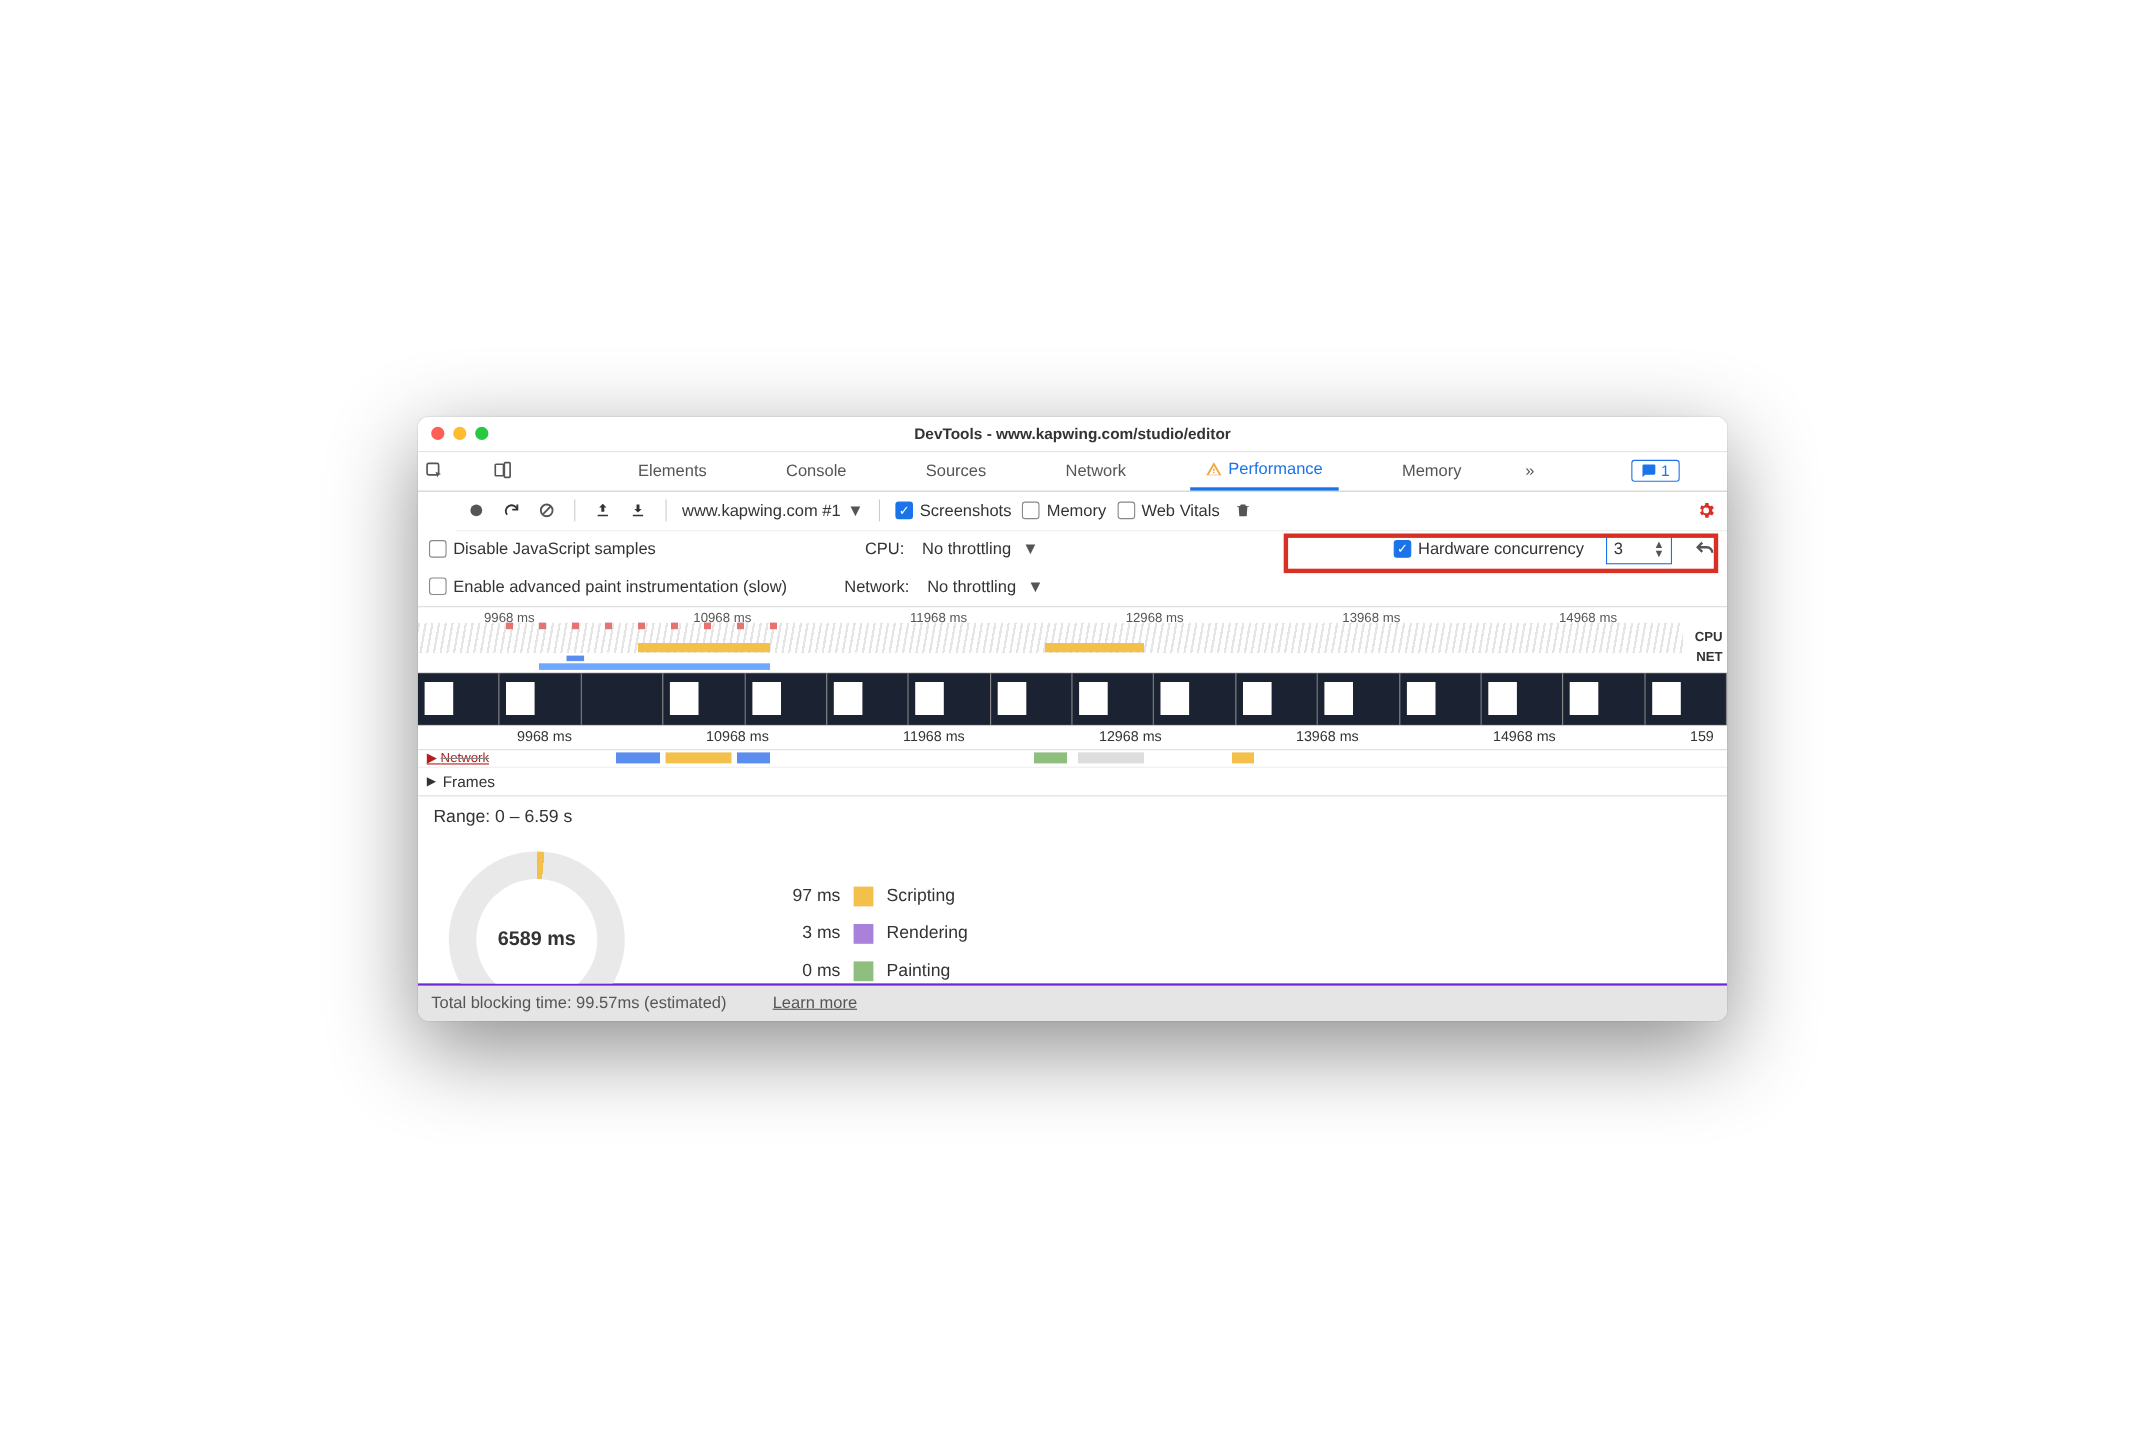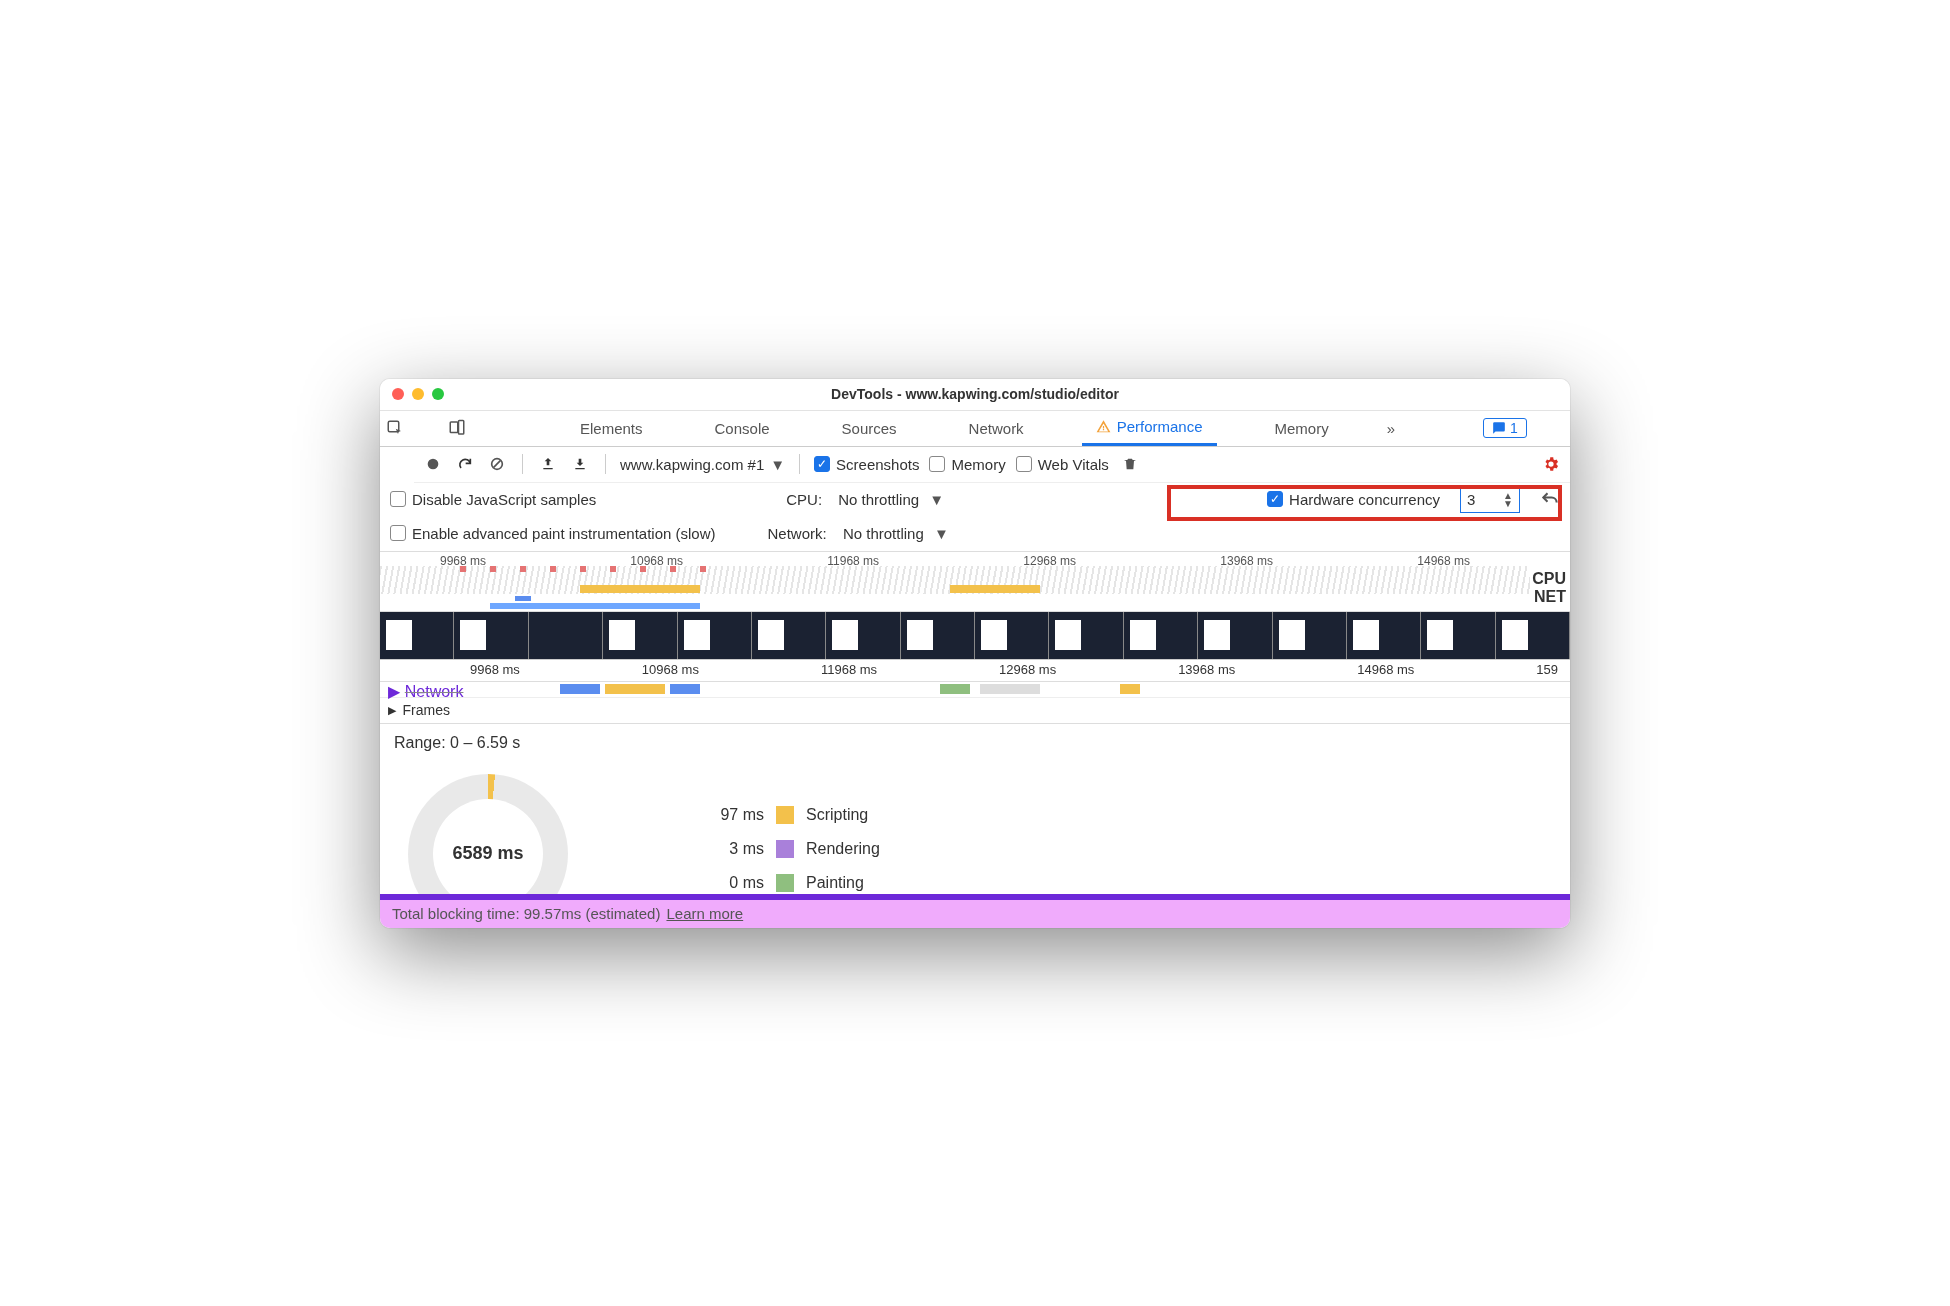--- a/index.html
+++ b/index.html
@@ -41,21 +41,21 @@
   .gear-red svg{ color:#d93025;}
   
   .optrow { display:flex; align-items:center; height:34px; padding:0 10px; gap:20px; font-size:15px; color:#333; }
   .optsarea{ border-bottom:1px solid #ddd; position:relative;}
   .hw-highlight{ position:absolute; right:8px; top:2px; height:36px; width:395px; border:4px solid #d93025;}
   .numbox{ width:60px; height:26px; border:1px solid #1a73e8; background:#fff; display:flex; align-items:center; padding:0 6px; font-size:15px;}
   .numbox .stepper{ margin-left:auto; font-size:10px; line-height:8px; color:#555;}
   
   .overview{ position:relative; height:60px; border-bottom:1px solid #ddd; font-size:12px; color:#555;}
   .overview .ticks{ position:absolute; top:2px; left:0; right:40px; display:flex; justify-content:space-between; padding:0 60px;}
-  .overview .labels-right{position:absolute; right:4px; top:18px; font-size:16px; font-weight:700; color:#333; text-align:right; line-height:18px;}
+  .overview .labels-right{position:absolute; right:4px; top:18px; font-size:12px; font-weight:700; color:#333; text-align:right; line-height:18px;}
   .overview .cpuwave{position:absolute; left:0; right:40px; top:14px; height:28px; background:
      repeating-linear-gradient(100deg, rgba(0,0,0,0.10) 0 2px, transparent 2px 6px);
      -webkit-mask: linear-gradient(to top, black 0%, black 100%);
   }
   .overview .goldbump{position:absolute; left:200px; width:120px; bottom:18px; height:20px;
      background: linear-gradient(to top, #f3c14b 0%, #f3c14b 40%, transparent 40%);}
   .overview .redmarks{position:absolute; top:14px; left:80px; width:260px; height:6px;
      background: repeating-linear-gradient(90deg,#e57373 0 6px, transparent 6px 30px);}
   .overview .netbar{position:absolute; left:110px; width:210px; bottom:2px; height:6px; background:#6ea7ff;}
   .overview .netbar2{position:absolute; left:135px; width:16px; bottom:10px; height:5px; background:#5b8def;}
@@ -82,21 +82,21 @@
   .donut{ width:160px; height:160px; border-radius:50%;
     background: conic-gradient(#f3c14b 0deg 5deg, #e9e9e9 5deg 360deg);
     display:flex; align-items:center; justify-content:center;}
   .donut::before{content:""; position:absolute; width:110px; height:110px; background:#fff; border-radius:50%;}
   .donut .center{ position:relative; font-weight:700; font-size:18px;}
   .legend{ margin-left:310px; margin-top:46px; font-size:16px; color:#333;}
   .legend .row{ display:flex; align-items:center; gap:12px; height:34px;}
   .legend .row .ms{ width:60px; text-align:right; color:#333;}
   .legend .sw{ width:18px; height:18px;}
   
-  .footer{ height:34px; display:flex; align-items:center; padding:0 12px; font-size:15px; color:#555; background:#f0abfc; border-top:6px solid #6d28d9;}
+  .footer{ height:34px; display:flex; align-items:center; padding:0 12px; font-size:15px; color:#555; background:#e5e5e5; border-top:2px solid #6d28d9;gap:36px;}
   .footer a{ color:#555; text-decoration:underline; margin-left:6px;}
   svg{display:block;}
 </style>
 </head>
 <body>
 
 <div class="stage">
 <div class="window">
 
   <div class="titlebar">
@@ -316,21 +316,21 @@
     <span>9968 ms</span>
     <span>10968 ms</span>
     <span>11968 ms</span>
     <span>12968 ms</span>
     <span>13968 ms</span>
     <span>14968 ms</span>
     <span>159</span>
   </div>
 
   <div class="minitracks">
-    <div style="position:absolute;left:8px;top:0;font-size:16px;color:#6d28d9;">▶ <span style="text-decoration:line-through #888 0; ">Network</span></div>
+    <div style="position:absolute;left:8px;top:0;font-size:12px;color:#b91c1c;text-decoration:underline;">▶ <span style="text-decoration:line-through #888 0; ">Network</span></div>
     <div class="chip" style="left:180px;width:40px;background:#5b8def;"></div>
     <div class="chip" style="left:225px;width:60px;background:#f3c14b;"></div>
     <div class="chip" style="left:290px;width:30px;background:#5b8def;"></div>
     <div class="chip" style="left:560px;width:30px;background:#8fbf7f;"></div>
     <div class="chip" style="left:600px;width:60px;background:#ddd;"></div>
     <div class="chip" style="left:740px;width:20px;background:#f3c14b;"></div>
   </div>
 
   <div class="frames-hdr">
     <span class="tri">▶</span>

